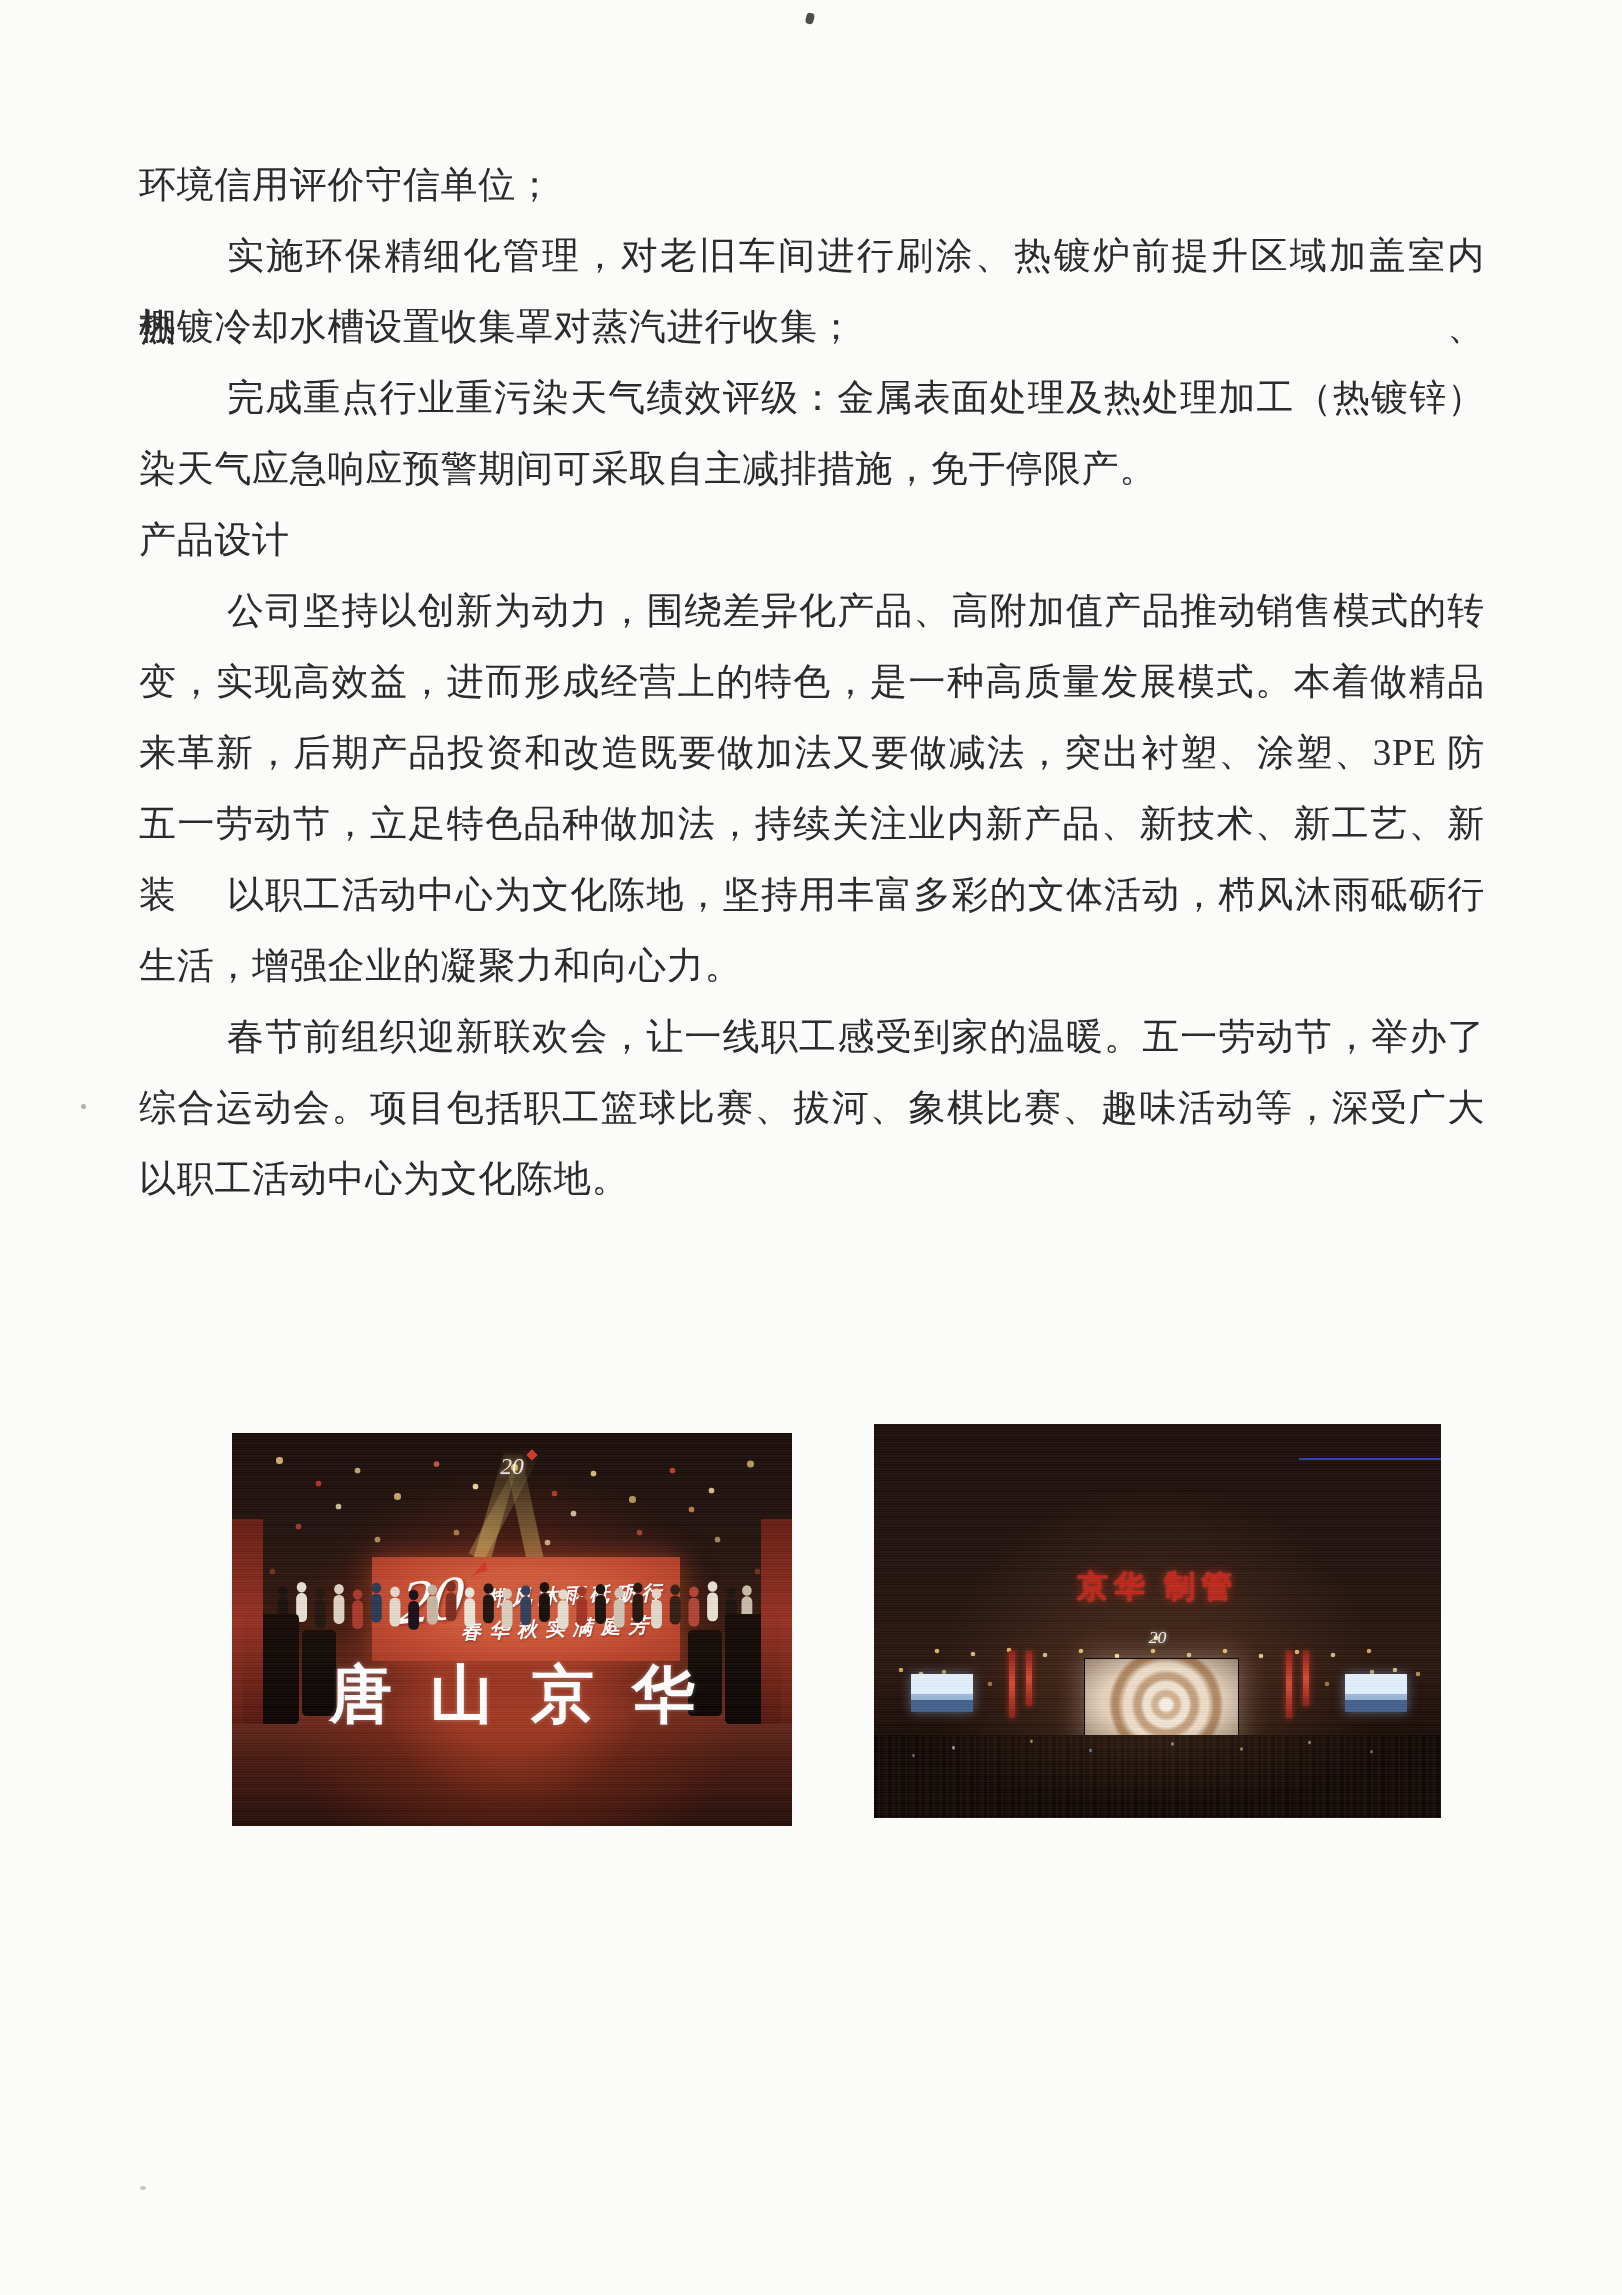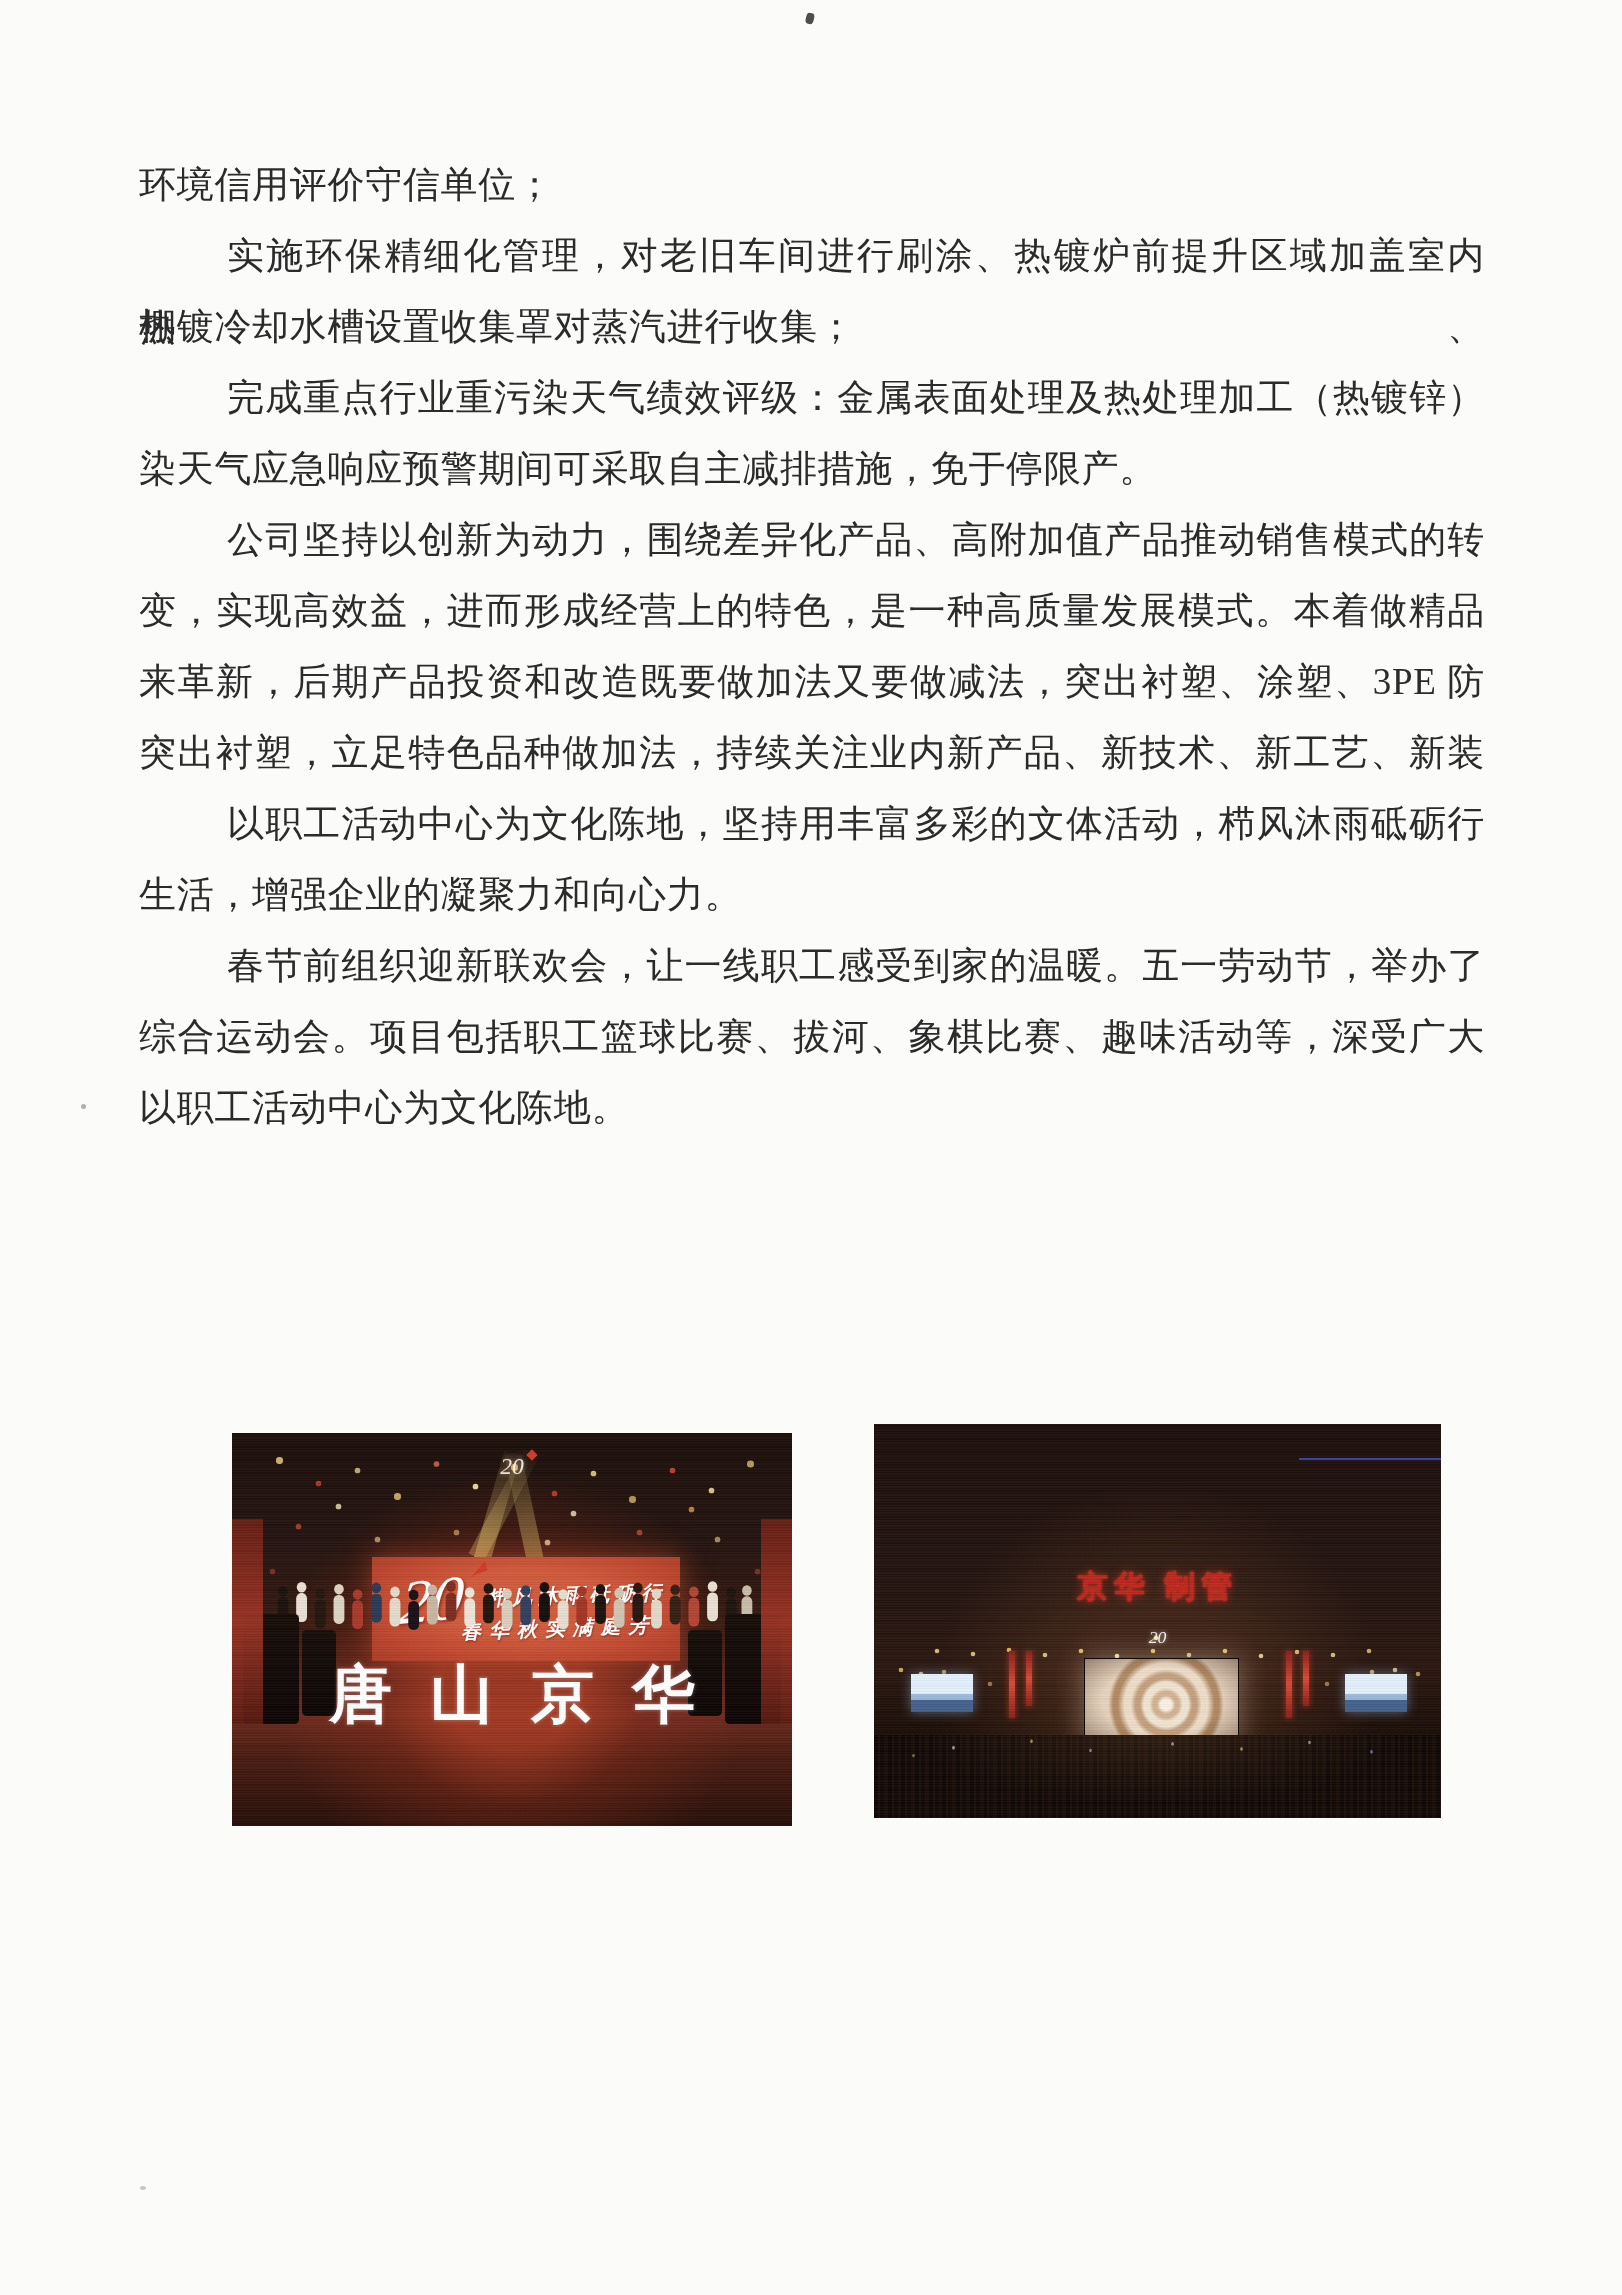--- a/index.html
+++ b/index.html
@@ -150,24 +150,25 @@
   <div class="speck s1"></div>
   <div class="speck s2"></div>
   <div class="speck s3"></div>
 
   <div class="textblock">
     <div class="line">环境信用评价守信单位；</div>
     <div class="line indent full">实施环保精细化管理，对老旧车间进行刷涂、热镀炉前提升区域加盖室内棚、</div>
     <div class="line">热镀冷却水槽设置收集罩对蒸汽进行收集；</div>
     <div class="line indent full">完成重点行业重污染天气绩效评级：金属表面处理及热处理加工（热镀锌）</div>
     <div class="line">染天气应急响应预警期间可采取自主减排措施，免于停限产。</div>
+    <div class="line">产品设计</div>
     <div class="line indent full">公司坚持以创新为动力，围绕差异化产品、高附加值产品推动销售模式的转</div>
     <div class="line full">变，实现高效益，进而形成经营上的特色，是一种高质量发展模式。本着做精品</div>
     <div class="line full">来革新，后期产品投资和改造既要做加法又要做减法，突出衬塑、涂塑、3PE 防</div>
-    <div class="line full">突出衬塑，立足特色品种做加法，持续关注业内新产品、新技术、新工艺、新装</div>
+    <div class="line full">五一劳动节，立足特色品种做加法，持续关注业内新产品、新技术、新工艺、新装</div>
     <div class="line indent full">以职工活动中心为文化陈地，坚持用丰富多彩的文体活动，栉风沐雨砥砺行</div>
     <div class="line">生活，增强企业的凝聚力和向心力。</div>
     <div class="line indent full">春节前组织迎新联欢会，让一线职工感受到家的温暖。五一劳动节，举办了</div>
     <div class="line full">综合运动会。项目包括职工篮球比赛、拔河、象棋比赛、趣味活动等，深受广大</div>
     <div class="line">以职工活动中心为文化陈地。</div>
   </div>
 
   <figure class="photo photo-left">
     <div class="pl-lights"></div>
     <div class="pl-beam b1"></div>

